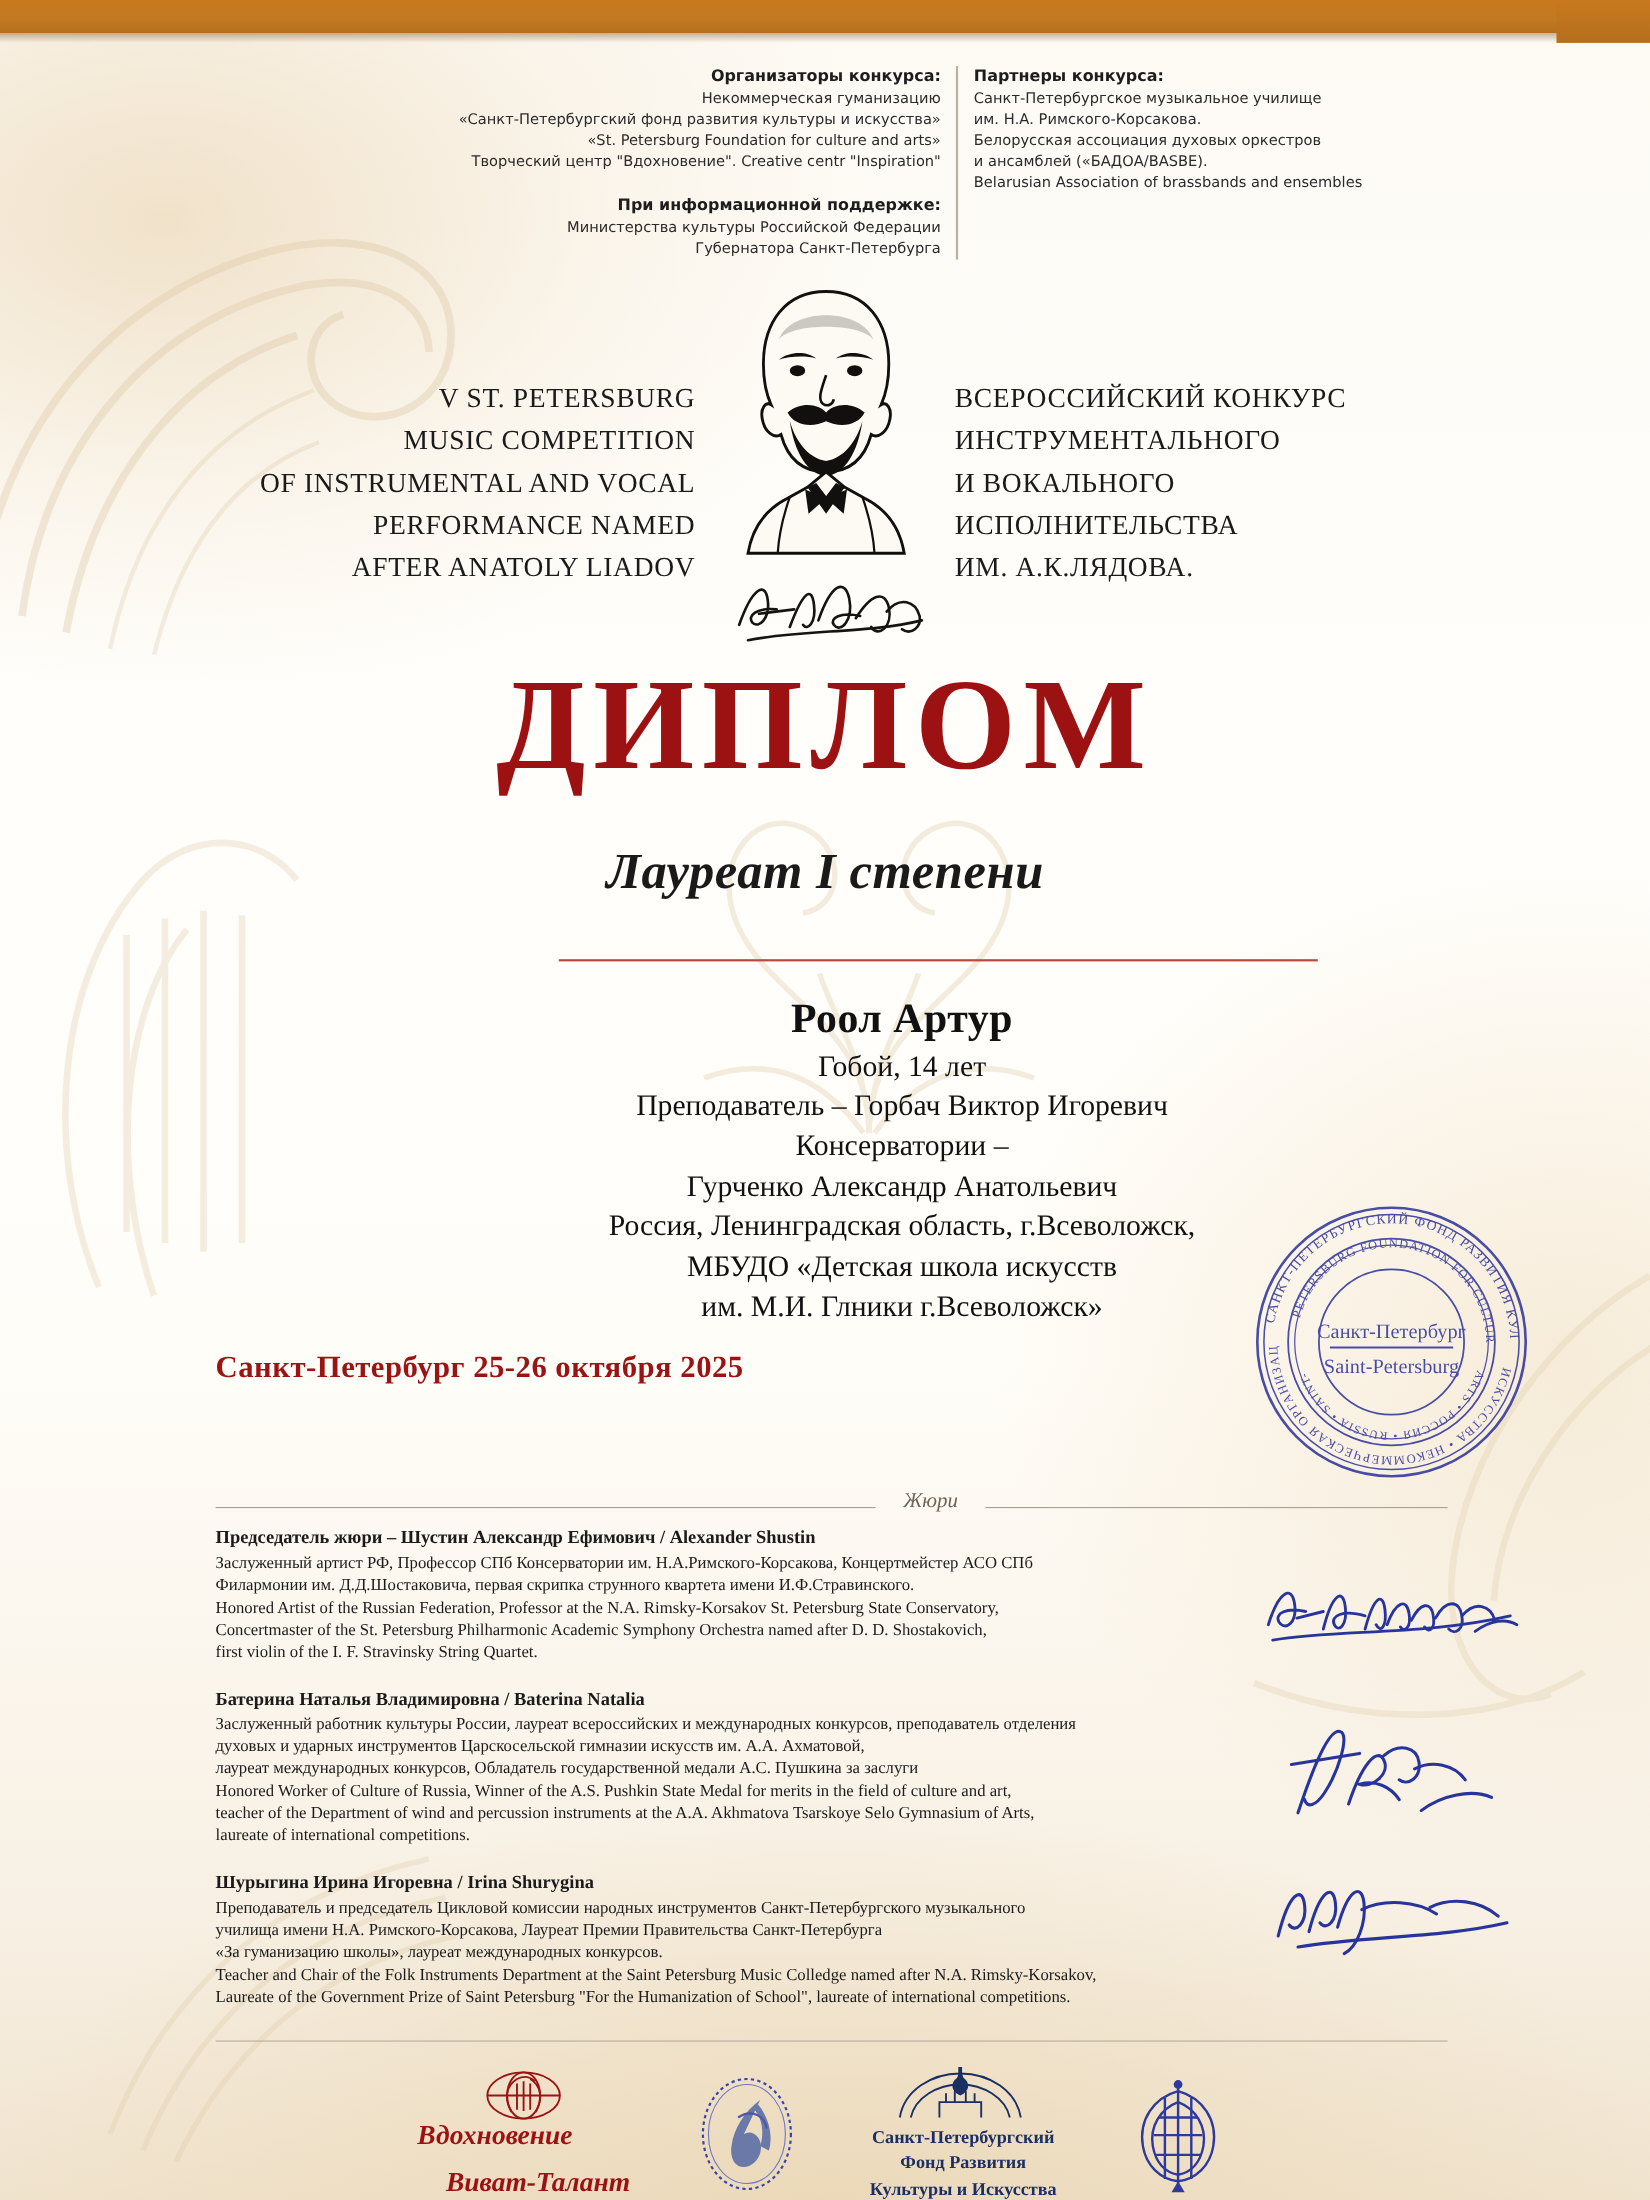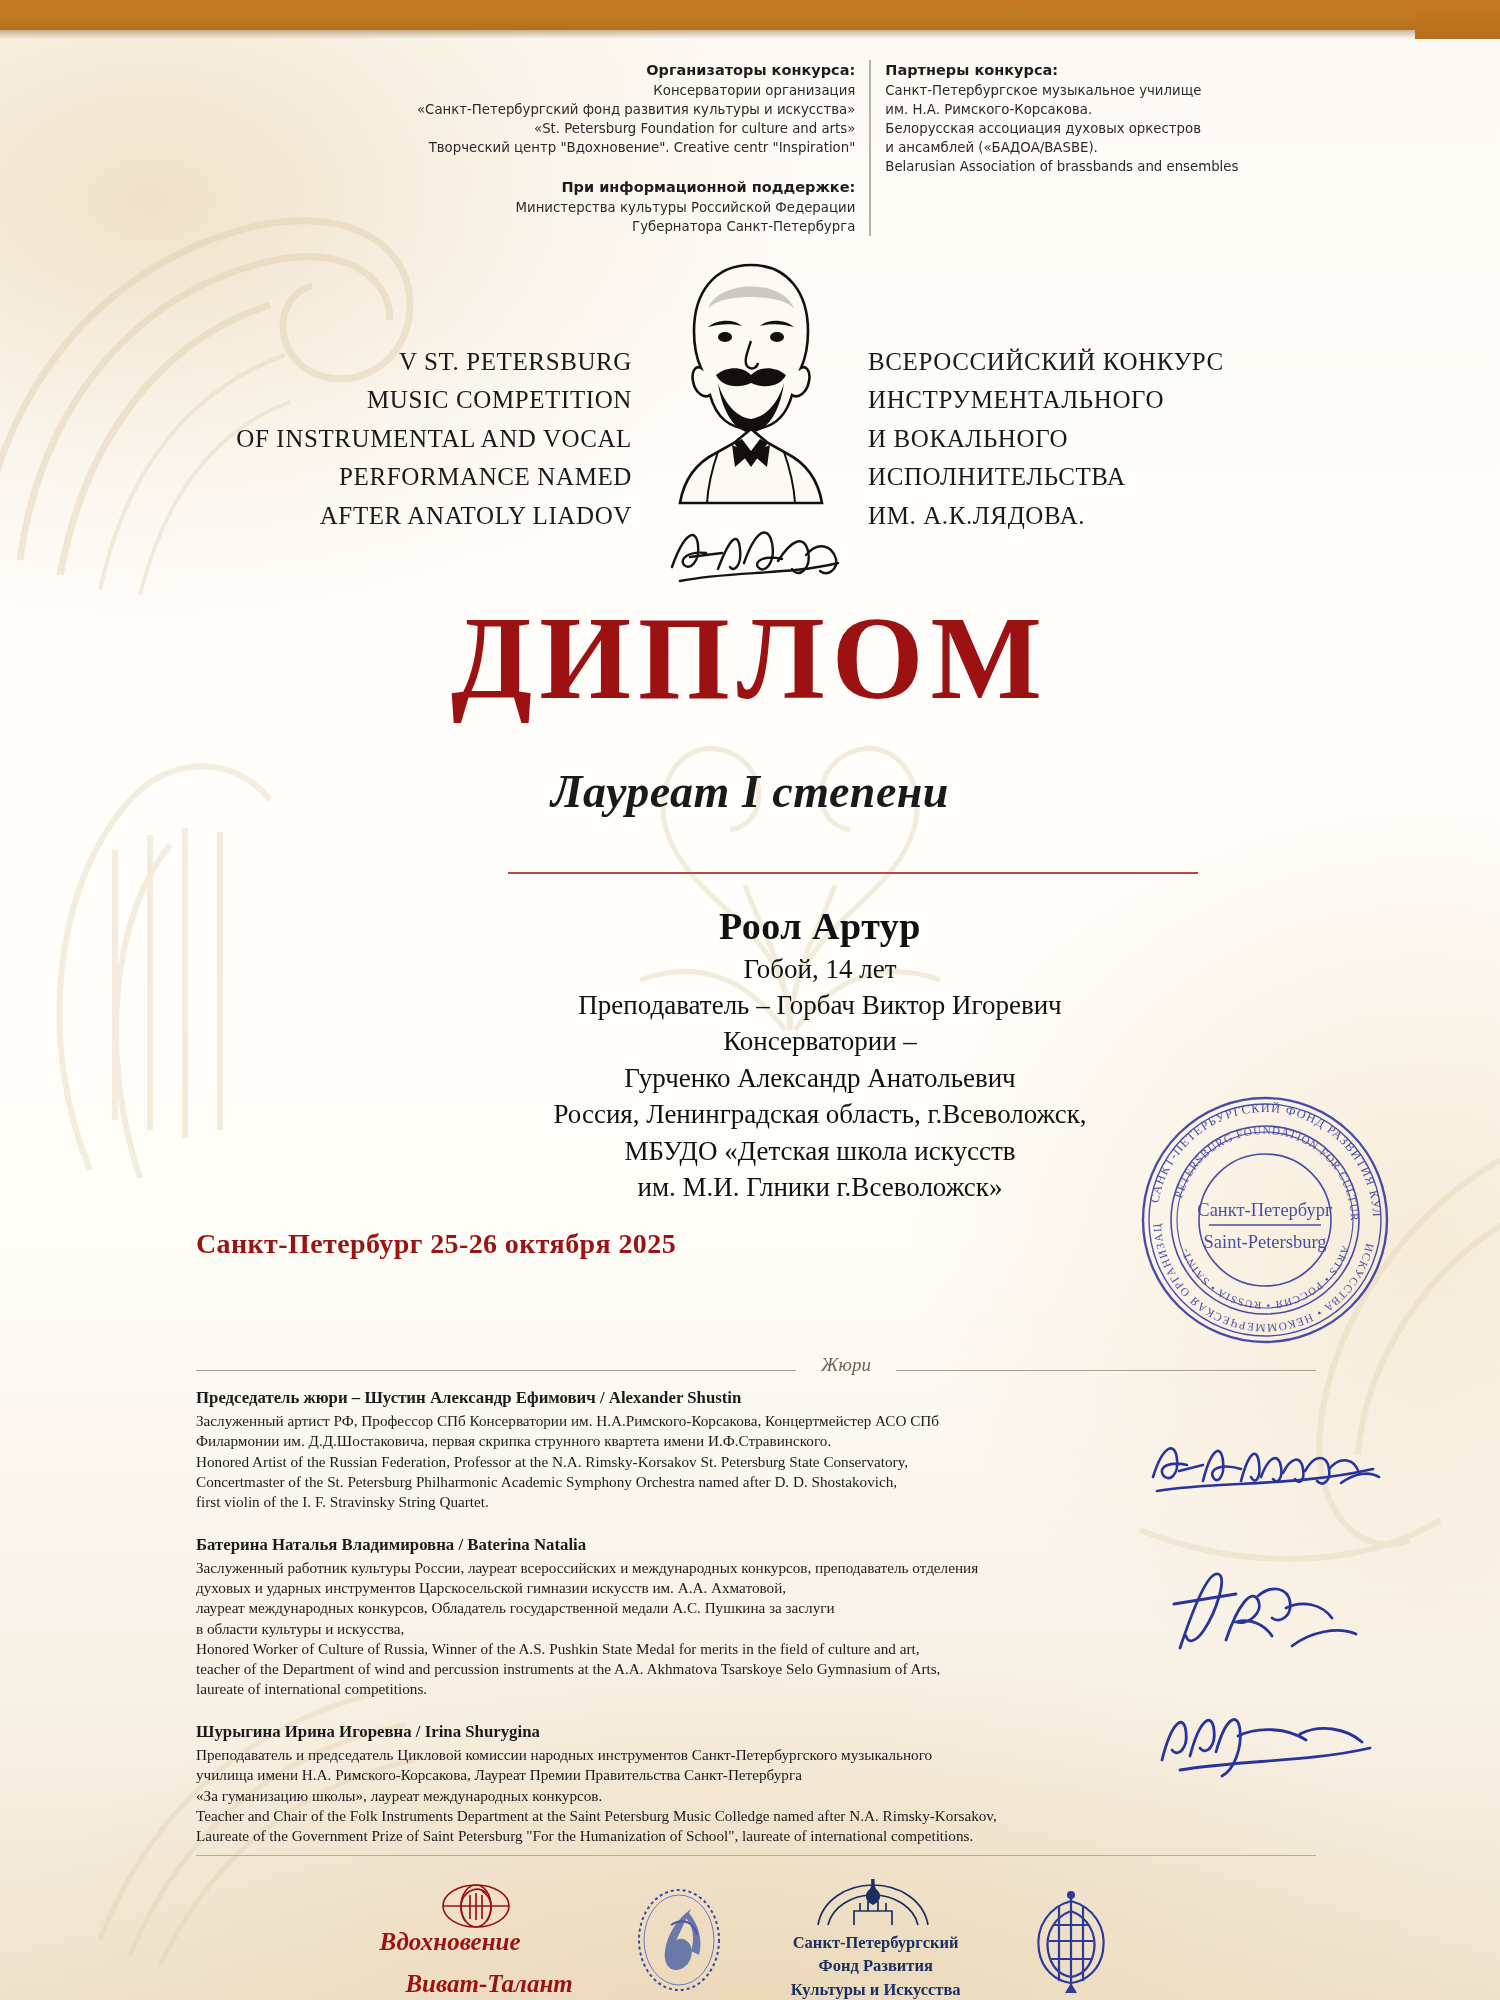--- a/index.html
+++ b/index.html
@@ -369,21 +369,21 @@
   </div>
 
   <div class="topbar"></div>
   <div class="topbar-shadow"></div>
   <div class="topbar-right-cap"></div>
   <div class="topbar-text">Конкурсно-фестивальный  проект  «Вдохновение. Виват-талант»</div>
 
   <div class="credits">
     <div class="credits-left">
       <div class="cred-head">Организаторы конкурса:</div>
-      <div class="cred-line">Консерватории организация</div>
+      <div class="cred-line">Некоммерческая гуманизацию</div>
       <div class="cred-line">«Санкт-Петербургский фонд развития культуры и искусства»</div>
       <div class="cred-line">«St. Petersburg Foundation for culture and arts»</div>
       <div class="cred-line">Творческий центр "Вдохновение". Creative centr "Inspiration"</div>
       <div class="cred-gap"></div>
       <div class="cred-head">При информационной поддержке:</div>
       <div class="cred-line">Министерства культуры Российской Федерации</div>
       <div class="cred-line">Губернатора Санкт-Петербурга</div>
     </div>
     <div class="credits-right">
       <div class="cred-head">Партнеры конкурса:</div>
@@ -535,21 +535,20 @@
       <div class="juror-desc">Honored Artist of the Russian Federation, Professor at the N.A. Rimsky-Korsakov St. Petersburg State Conservatory,</div>
       <div class="juror-desc">Concertmaster of the St. Petersburg Philharmonic Academic Symphony Orchestra named after D. D. Shostakovich,</div>
       <div class="juror-desc">first violin of the I. F. Stravinsky String Quartet.</div>
     </div>
 
     <div class="juror">
       <div class="juror-name">Батерина Наталья Владимировна / Baterina Natalia</div>
       <div class="juror-desc">Заслуженный работник культуры России, лауреат всероссийских и международных конкурсов, преподаватель отделения</div>
       <div class="juror-desc">духовых и ударных инструментов Царскосельской гимназии искусств им. А.А. Ахматовой,</div>
       <div class="juror-desc">лауреат международных конкурсов, Обладатель государственной медали А.С. Пушкина за заслуги</div>
-      <div class="juror-desc">в области культуры и искусства,</div>
       <div class="juror-desc">Honored Worker of Culture of Russia, Winner of the A.S. Pushkin State Medal for merits in the field of culture and art,</div>
       <div class="juror-desc">teacher of the Department of wind and percussion instruments at the A.A. Akhmatova Tsarskoye Selo Gymnasium of Arts,</div>
       <div class="juror-desc">laureate of international competitions.</div>
     </div>
 
     <div class="juror">
       <div class="juror-name">Шурыгина Ирина Игоревна / Irina Shurygina</div>
       <div class="juror-desc">Преподаватель и председатель Цикловой комиссии народных инструментов Санкт-Петербургского музыкального</div>
       <div class="juror-desc">училища имени Н.А. Римского-Корсакова, Лауреат Премии Правительства Санкт-Петербурга</div>
       <div class="juror-desc">«За гуманизацию школы», лауреат международных конкурсов.</div>

